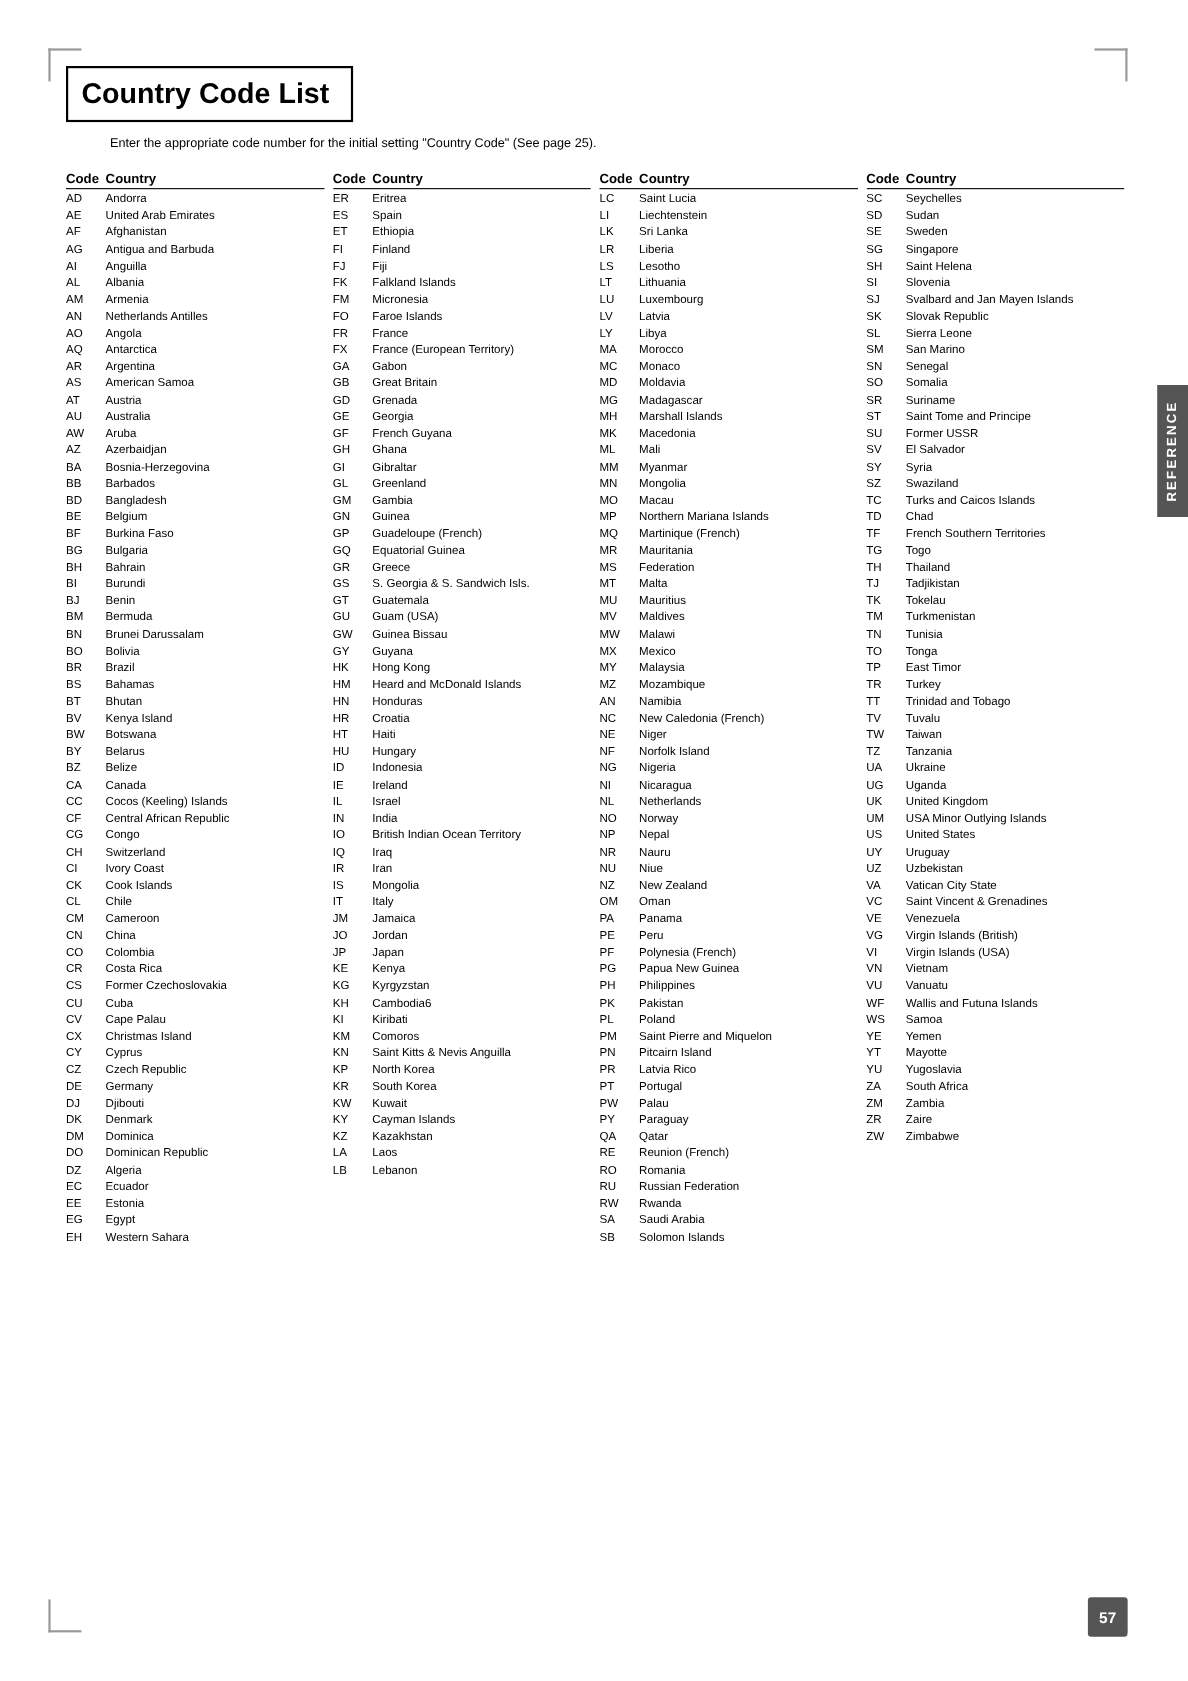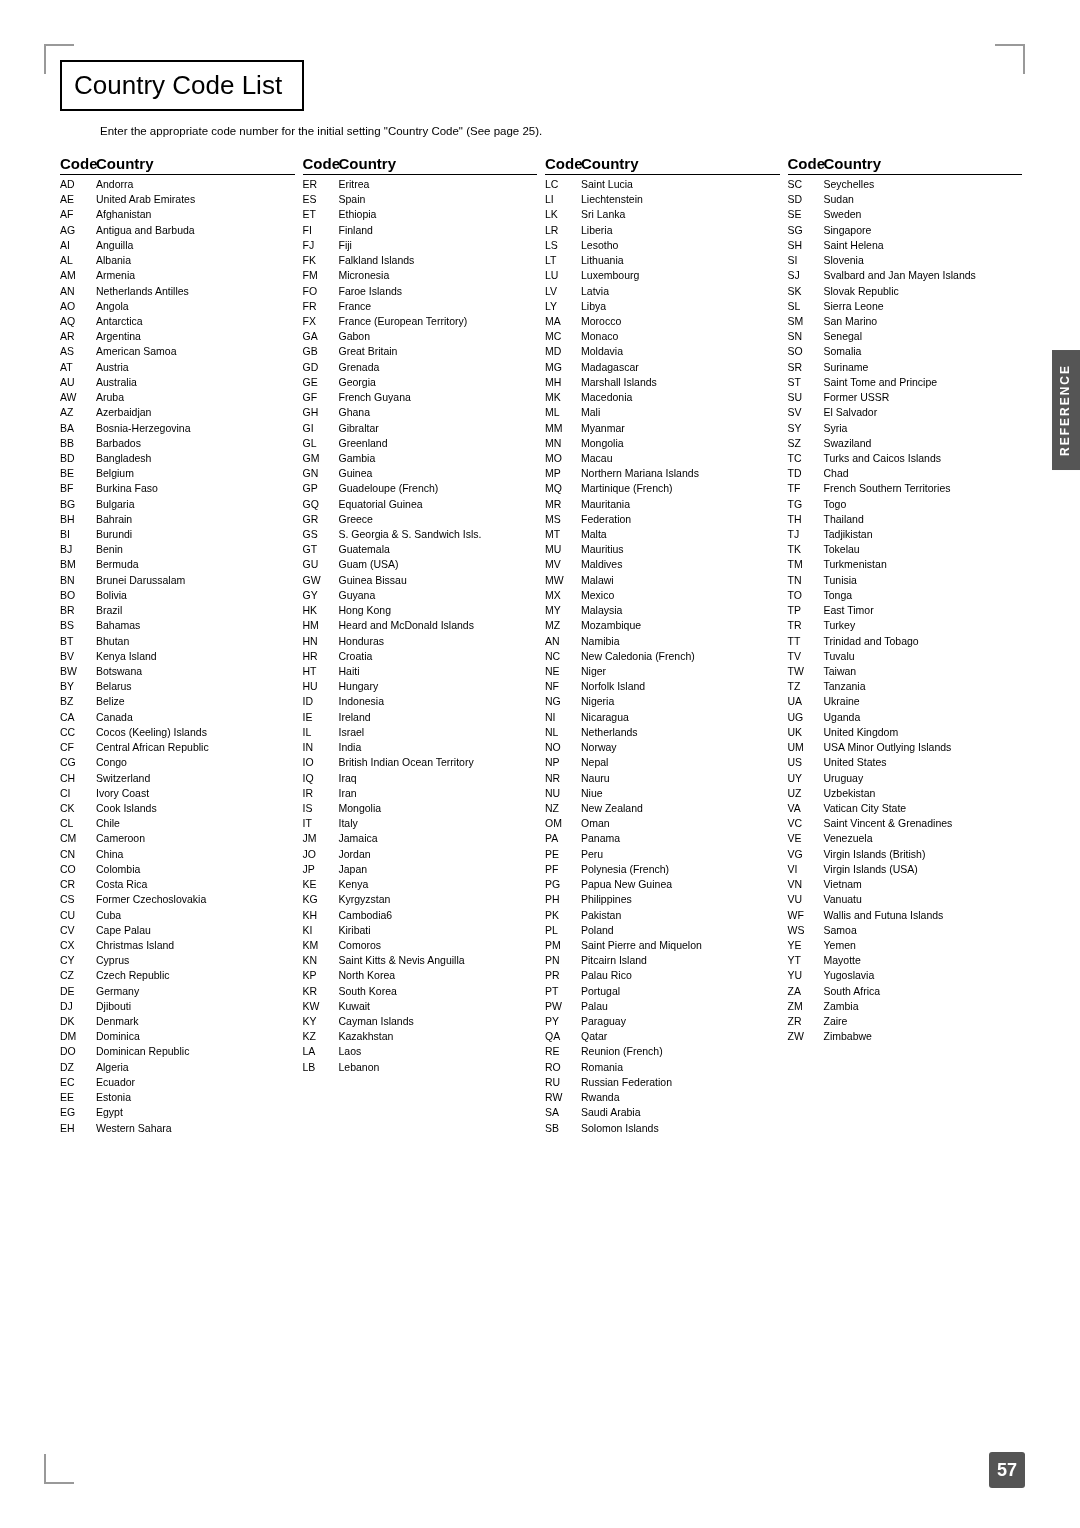--- a/index.html
+++ b/index.html
@@ -35,21 +35,21 @@
       width: 28px;
     }
     .title-box {
       border: 2px solid #000;
       display: inline-block;
       padding: 8px 20px 8px 12px;
       margin-bottom: 14px;
     }
     .title-box h1 {
       font-size: 26px;
-      font-weight: normal;
+      font-weight: bold;
     }
     .subtitle {
       font-size: 11.5px;
       margin-bottom: 18px;
       padding-left: 40px;
     }
     .columns-wrapper {
       display: flex;
       gap: 0;
       width: 100%;
@@ -57,21 +57,21 @@
     .col {
       flex: 1;
       padding-right: 8px;
     }
     .col-header {
       display: flex;
       border-bottom: 1.5px solid #000;
       margin-bottom: 2px;
       padding-bottom: 2px;
       font-weight: bold;
-      font-size: 15px;
+      font-size: 12px;
     }
     .col-header .h-code { width: 36px; min-width: 36px; }
     .col-header .h-country { flex: 1; }
     .entry {
       display: flex;
       line-height: 1.45;
       font-size: 10.5px;
     }
     .entry .code { width: 36px; min-width: 36px; font-size: 10.5px; }
     .entry .country { flex: 1; font-size: 10.5px; }
@@ -79,21 +79,21 @@
       position: absolute;
       bottom: 40px;
       right: 55px;
       width: 36px;
       height: 36px;
       background: #555;
       color: #fff;
       display: flex;
       align-items: center;
       justify-content: center;
-      font-size: 18px;
+      font-size: 14px;
       font-weight: bold;
       border-radius: 3px;
     }
     .corner-mark {
       position: absolute;
       width: 30px;
       height: 2px;
       background: #999;
     }
     .corner-tl { top: 44px; left: 44px; }
@@ -844,21 +844,21 @@
         <div class="entry">
           <span class="code">PM</span>
           <span class="country">Saint Pierre and Miquelon</span>
         </div>
         <div class="entry">
           <span class="code">PN</span>
           <span class="country">Pitcairn Island</span>
         </div>
         <div class="entry">
           <span class="code">PR</span>
-          <span class="country">Palau Rico</span>
+          <span class="country">Latvia Rico</span>
         </div>
         <div class="entry">
           <span class="code">PT</span>
           <span class="country">Portugal</span>
         </div>
         <div class="entry">
           <span class="code">PW</span>
           <span class="country">Palau</span>
         </div>
         <div class="entry">

